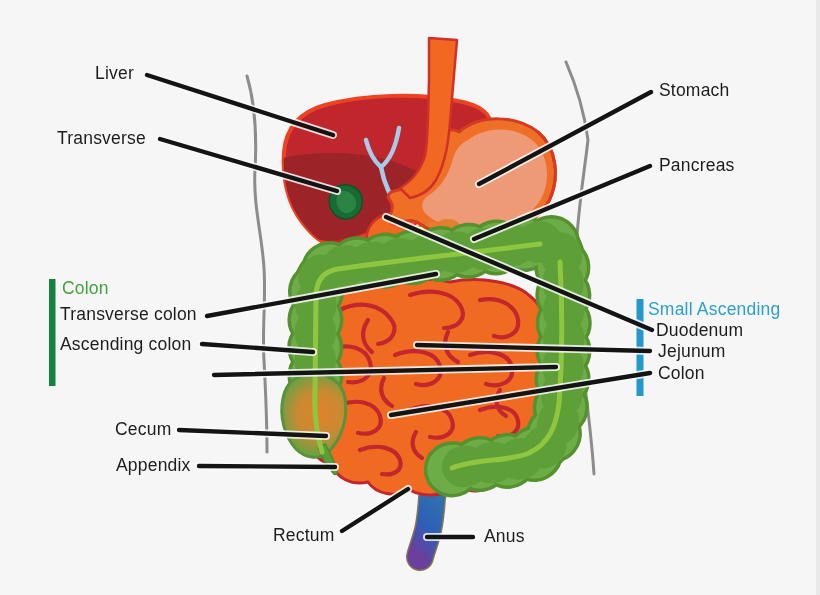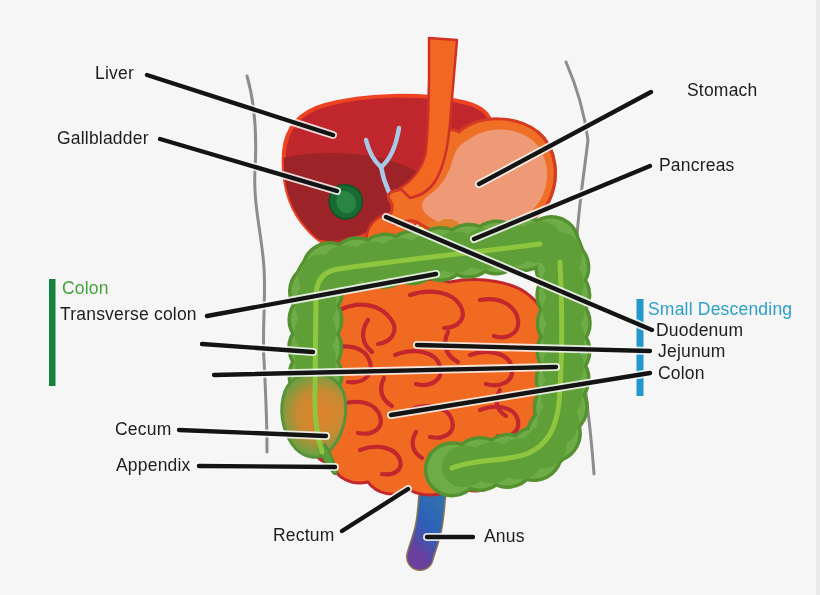--- a/index.html
+++ b/index.html
@@ -174,28 +174,29 @@
     <line x1="650" y1="351" x2="417" y2="345"></line>
     <line x1="650" y1="373" x2="391" y2="415"></line>
     <line x1="179" y1="430" x2="326" y2="436"></line>
     <line x1="199" y1="466" x2="335" y2="467"></line>
     <line x1="342" y1="531" x2="408" y2="489"></line>
     <line x1="473" y1="537" x2="427" y2="537"></line>
   </g>
 </svg>
 
   <div class="lbl" style="left:95px;top:64px;">Liver</div>
-  <div class="lbl" style="left:57px;top:129px;">Gallbladder</div>
-  <div class="lbl" style="left:659px;top:81px;margin-left:28px;">Stomach</div>
+  <div class="lbl" style="left:57px;top:129px;">Transverse</div>
+  <div class="lbl" style="left:659px;top:81px;">Stomach</div>
   <div class="lbl" style="left:659px;top:156px;">Pancreas</div>
 
   <div class="lbl green" style="left:62px;top:279px;">Colon</div>
   <div class="lbl" style="left:60px;top:305px;">Transverse colon</div>
-
-  <div class="lbl blue" style="left:648px;top:300px;">Small Descending</div>
+  <div class="lbl" style="left:60px;top:335px;">Ascending colon</div>
+
+  <div class="lbl blue" style="left:648px;top:300px;">Small Ascending</div>
   <div class="lbl" style="left:656px;top:321px;">Duodenum</div>
   <div class="lbl" style="left:658px;top:342px;">Jejunum</div>
   <div class="lbl" style="left:658px;top:364px;">Colon</div>
 
   <div class="lbl" style="left:115px;top:420px;">Cecum</div>
   <div class="lbl" style="left:116px;top:456px;">Appendix</div>
   <div class="lbl" style="left:273px;top:526px;">Rectum</div>
   <div class="lbl" style="left:484px;top:527px;">Anus</div>
 
 </div>

